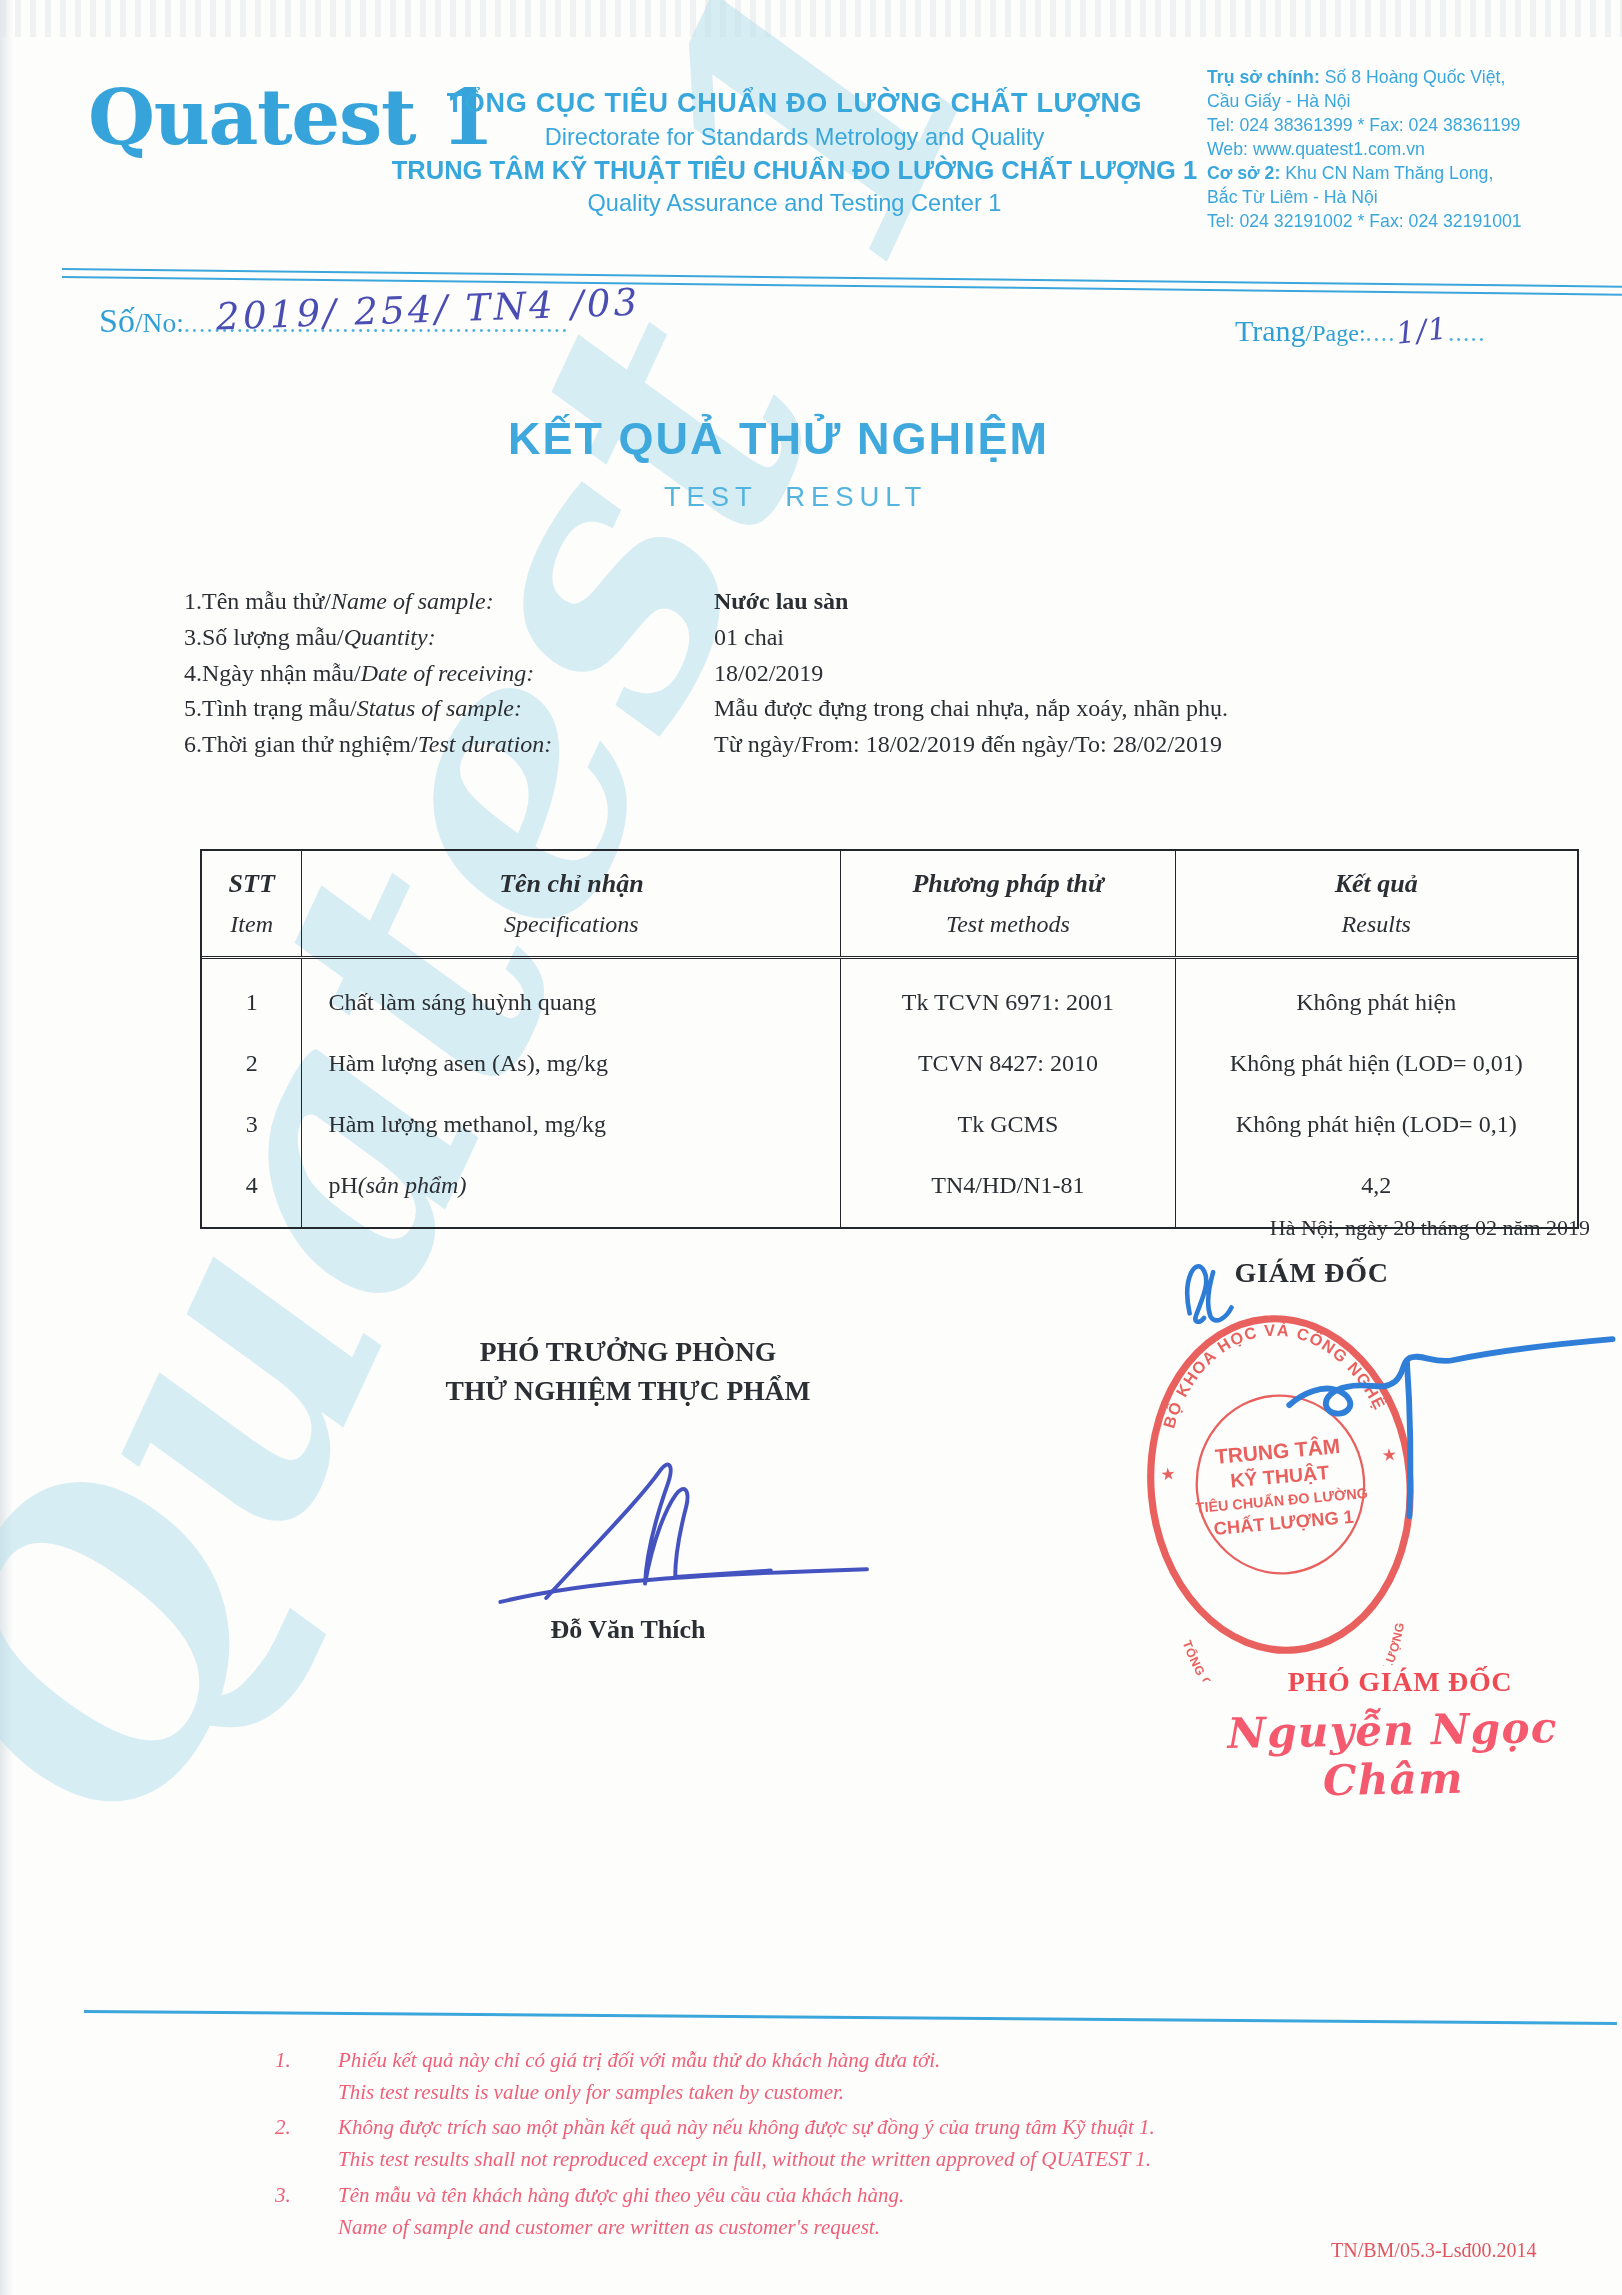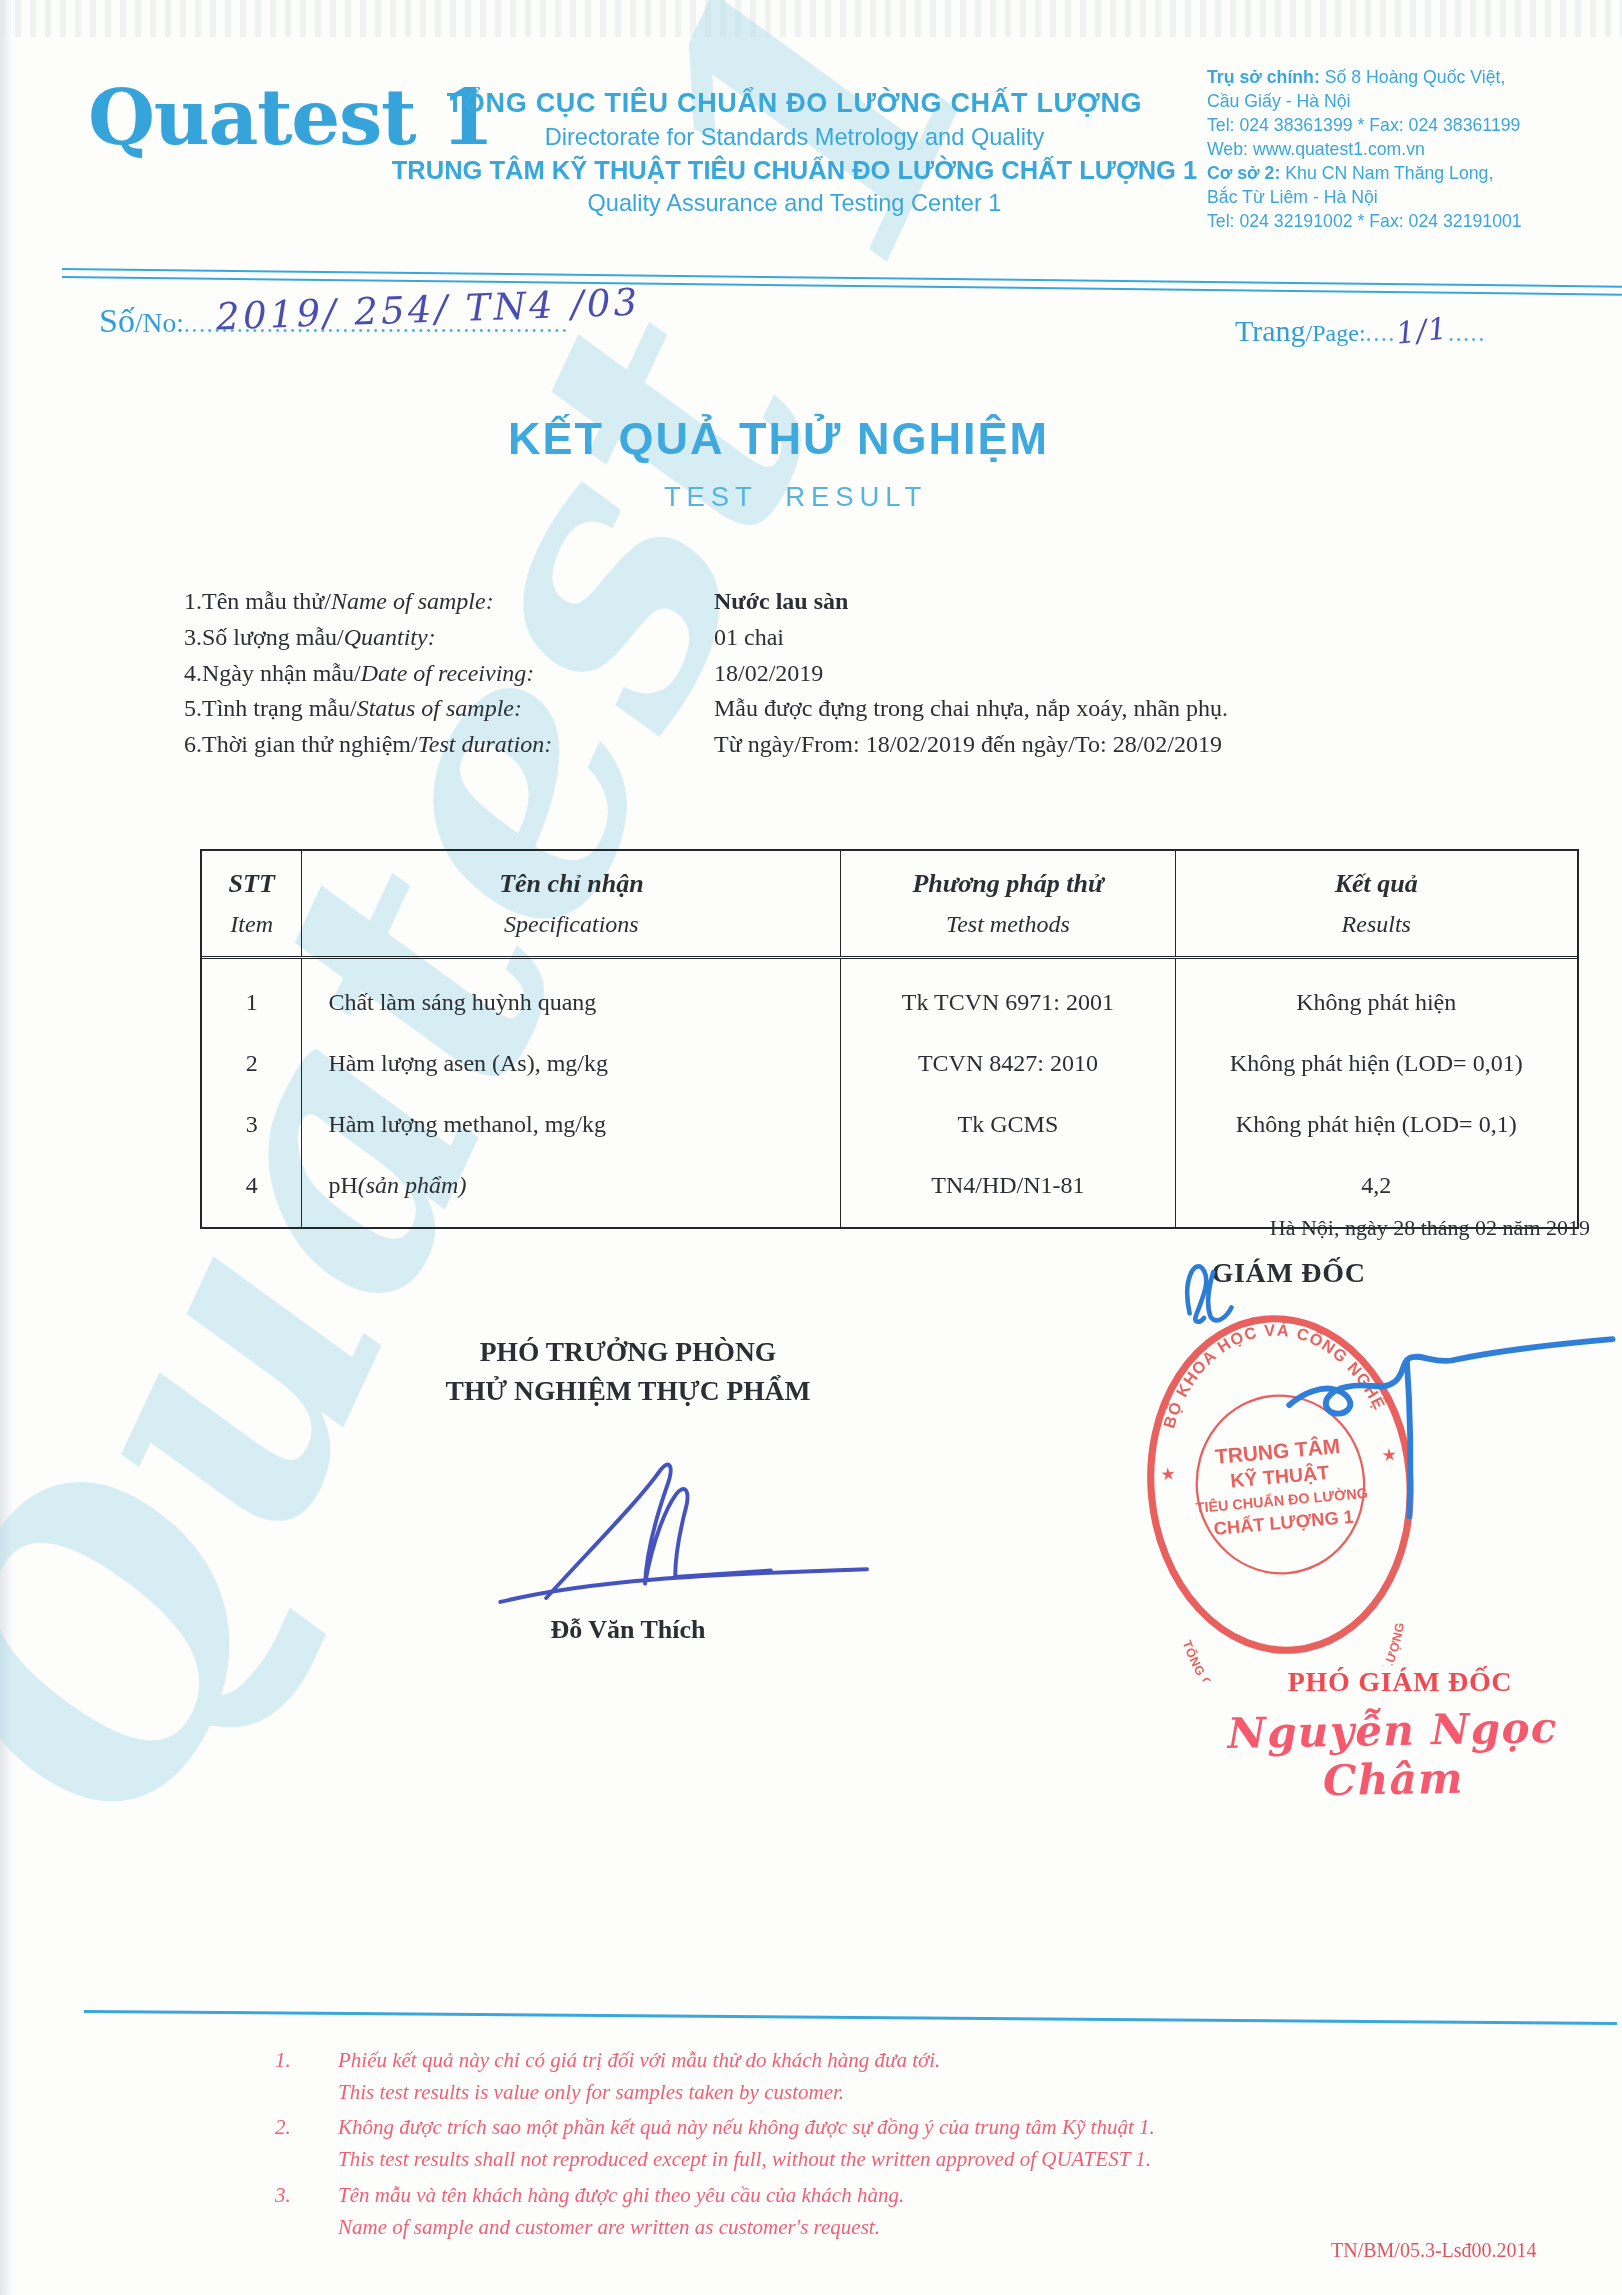--- a/index.html
+++ b/index.html
@@ -68,21 +68,21 @@
   .c4{width:29.2%;}
   .thead .c{display:flex;flex-direction:column;justify-content:center;align-items:center;gap:11.8px;}
   .hvn{font-weight:bold;font-style:italic;font-size:26px;}
   .hen{font-style:italic;font-size:24px;}
   .tbody-col{display:flex;flex-direction:column;padding-top:13px;padding-bottom:10.5px;}
   .bl{height:61px;display:flex;align-items:center;justify-content:center;font-size:24px;}
   .bl-left{justify-content:flex-start;padding-left:26px;}
   .it{font-style:italic;}
   
   .dateline{left:1073px;top:1215px;width:517px;text-align:right;font-size:22px;}
-  .director{left:1030px;top:1257px;width:517px;text-align:center;font-weight:bold;font-size:28px;letter-spacing:0.7px;}
+  .director{left:1053px;top:1257px;width:517px;text-align:center;font-weight:bold;font-size:28px;letter-spacing:0.7px;}
   .left-title{left:353px;top:1332px;width:550px;text-align:center;font-weight:bold;font-size:27.5px;line-height:39px;}
   .left-name{left:353px;top:1615px;width:550px;text-align:center;font-weight:bold;font-size:26px;}
   .deputy-title{left:1217px;top:1666px;width:366px;text-align:center;font-weight:bold;font-size:28px;color:#ef4a52;letter-spacing:0.7px;}
   .deputy-name{left:1164px;top:1706px;width:458px;text-align:center;font-style:italic;font-weight:bold;
     font-family:"DejaVu Serif",serif;font-size:42px;color:#f4596e;letter-spacing:1.3px;transform:rotate(-1deg);}
   
   .notes{left:275px;top:2044px;width:1243px;color:#ef5f78;font-style:italic;font-size:21px;line-height:32px;}
   .note{display:flex;margin-bottom:3.3px;}
   .note-no{width:63px;flex:0 0 63px;}
   .foot-code{left:1331px;top:2239px;font-size:20px;color:#e0555f;}

